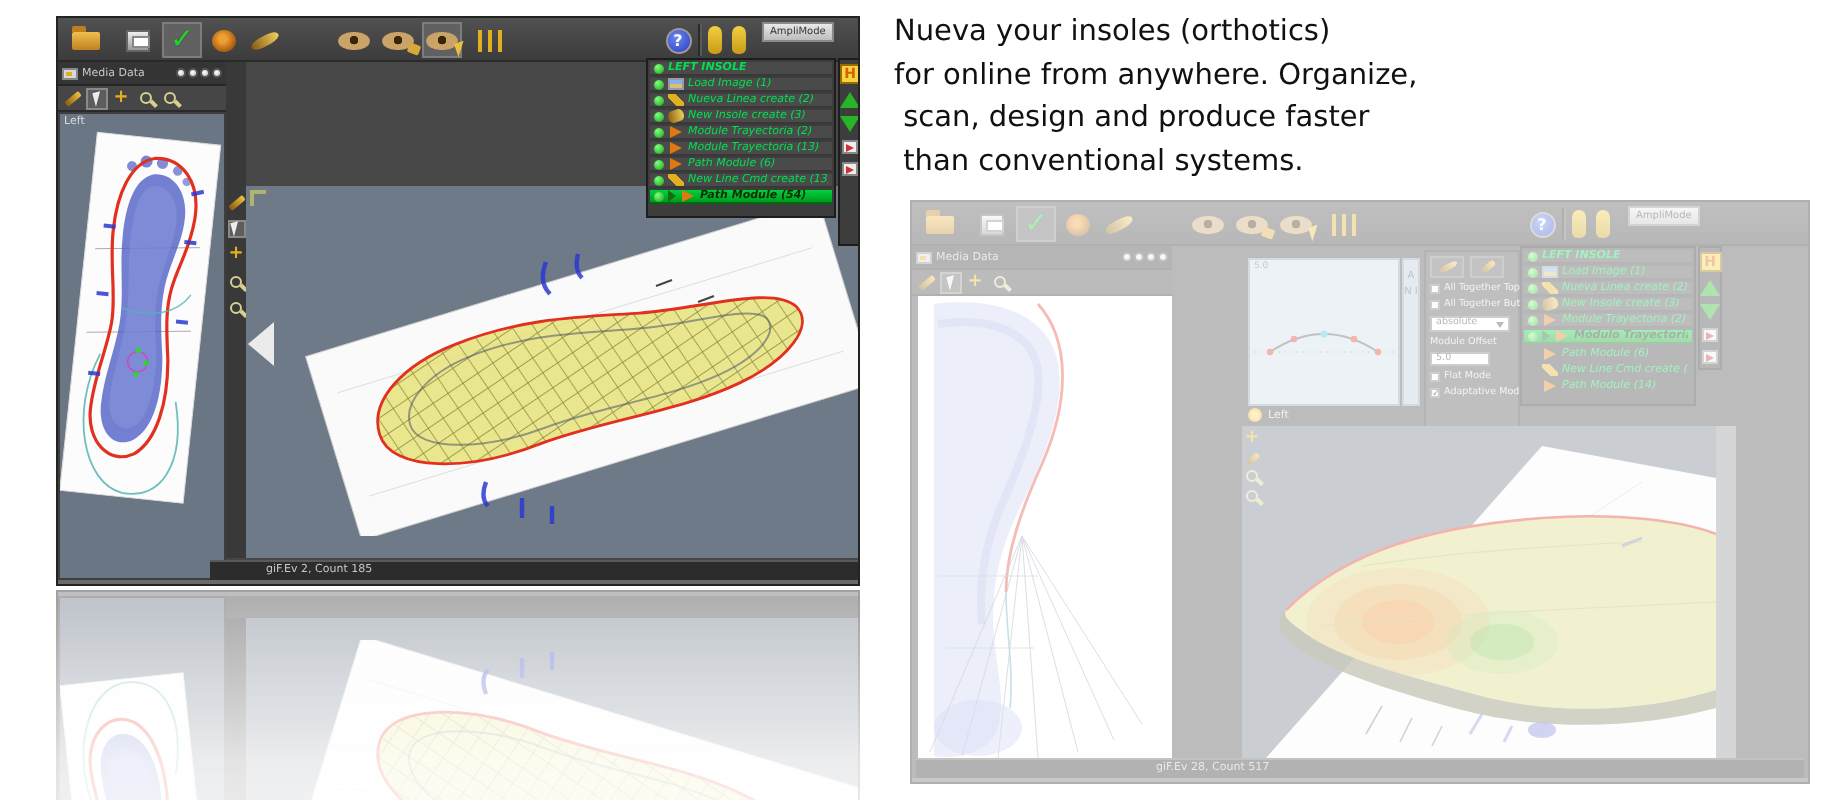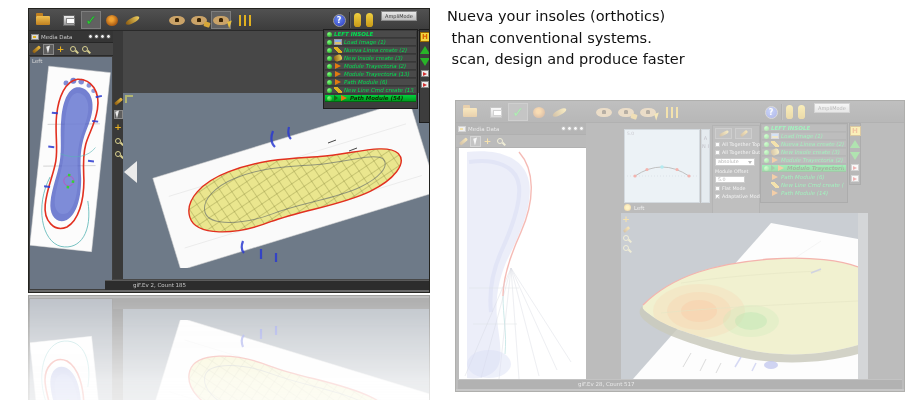--- a/index.html
+++ b/index.html
@@ -125,22 +125,23 @@
     -webkit-mask-image:linear-gradient(to top,rgba(0,0,0,.85) 2%,rgba(0,0,0,.28) 30%,transparent 62%);
     mask-image:linear-gradient(to top,rgba(0,0,0,.85) 2%,rgba(0,0,0,.28) 30%,transparent 62%)}
 </style>
 </head>
 <body>
 
 <div id="stage">
 
   <div class="mkt">
     <div>Nueva your insoles (orthotics)</div>
+    <div>for online from anywhere. Organize,</div>
+    <div> scan, design and produce faster</div>
     <div> than conventional systems.</div>
-    <div> scan, design and produce faster</div>
   </div>
 
   <div class="app" id="app-left">
 
     <div class="tbar">
       <span class="tbtn" style="left:4px">
           <span class="i-folder"></span>
         </span>
       <span class="tbtn" style="left:30px">
           <span class="i-save"></span>

